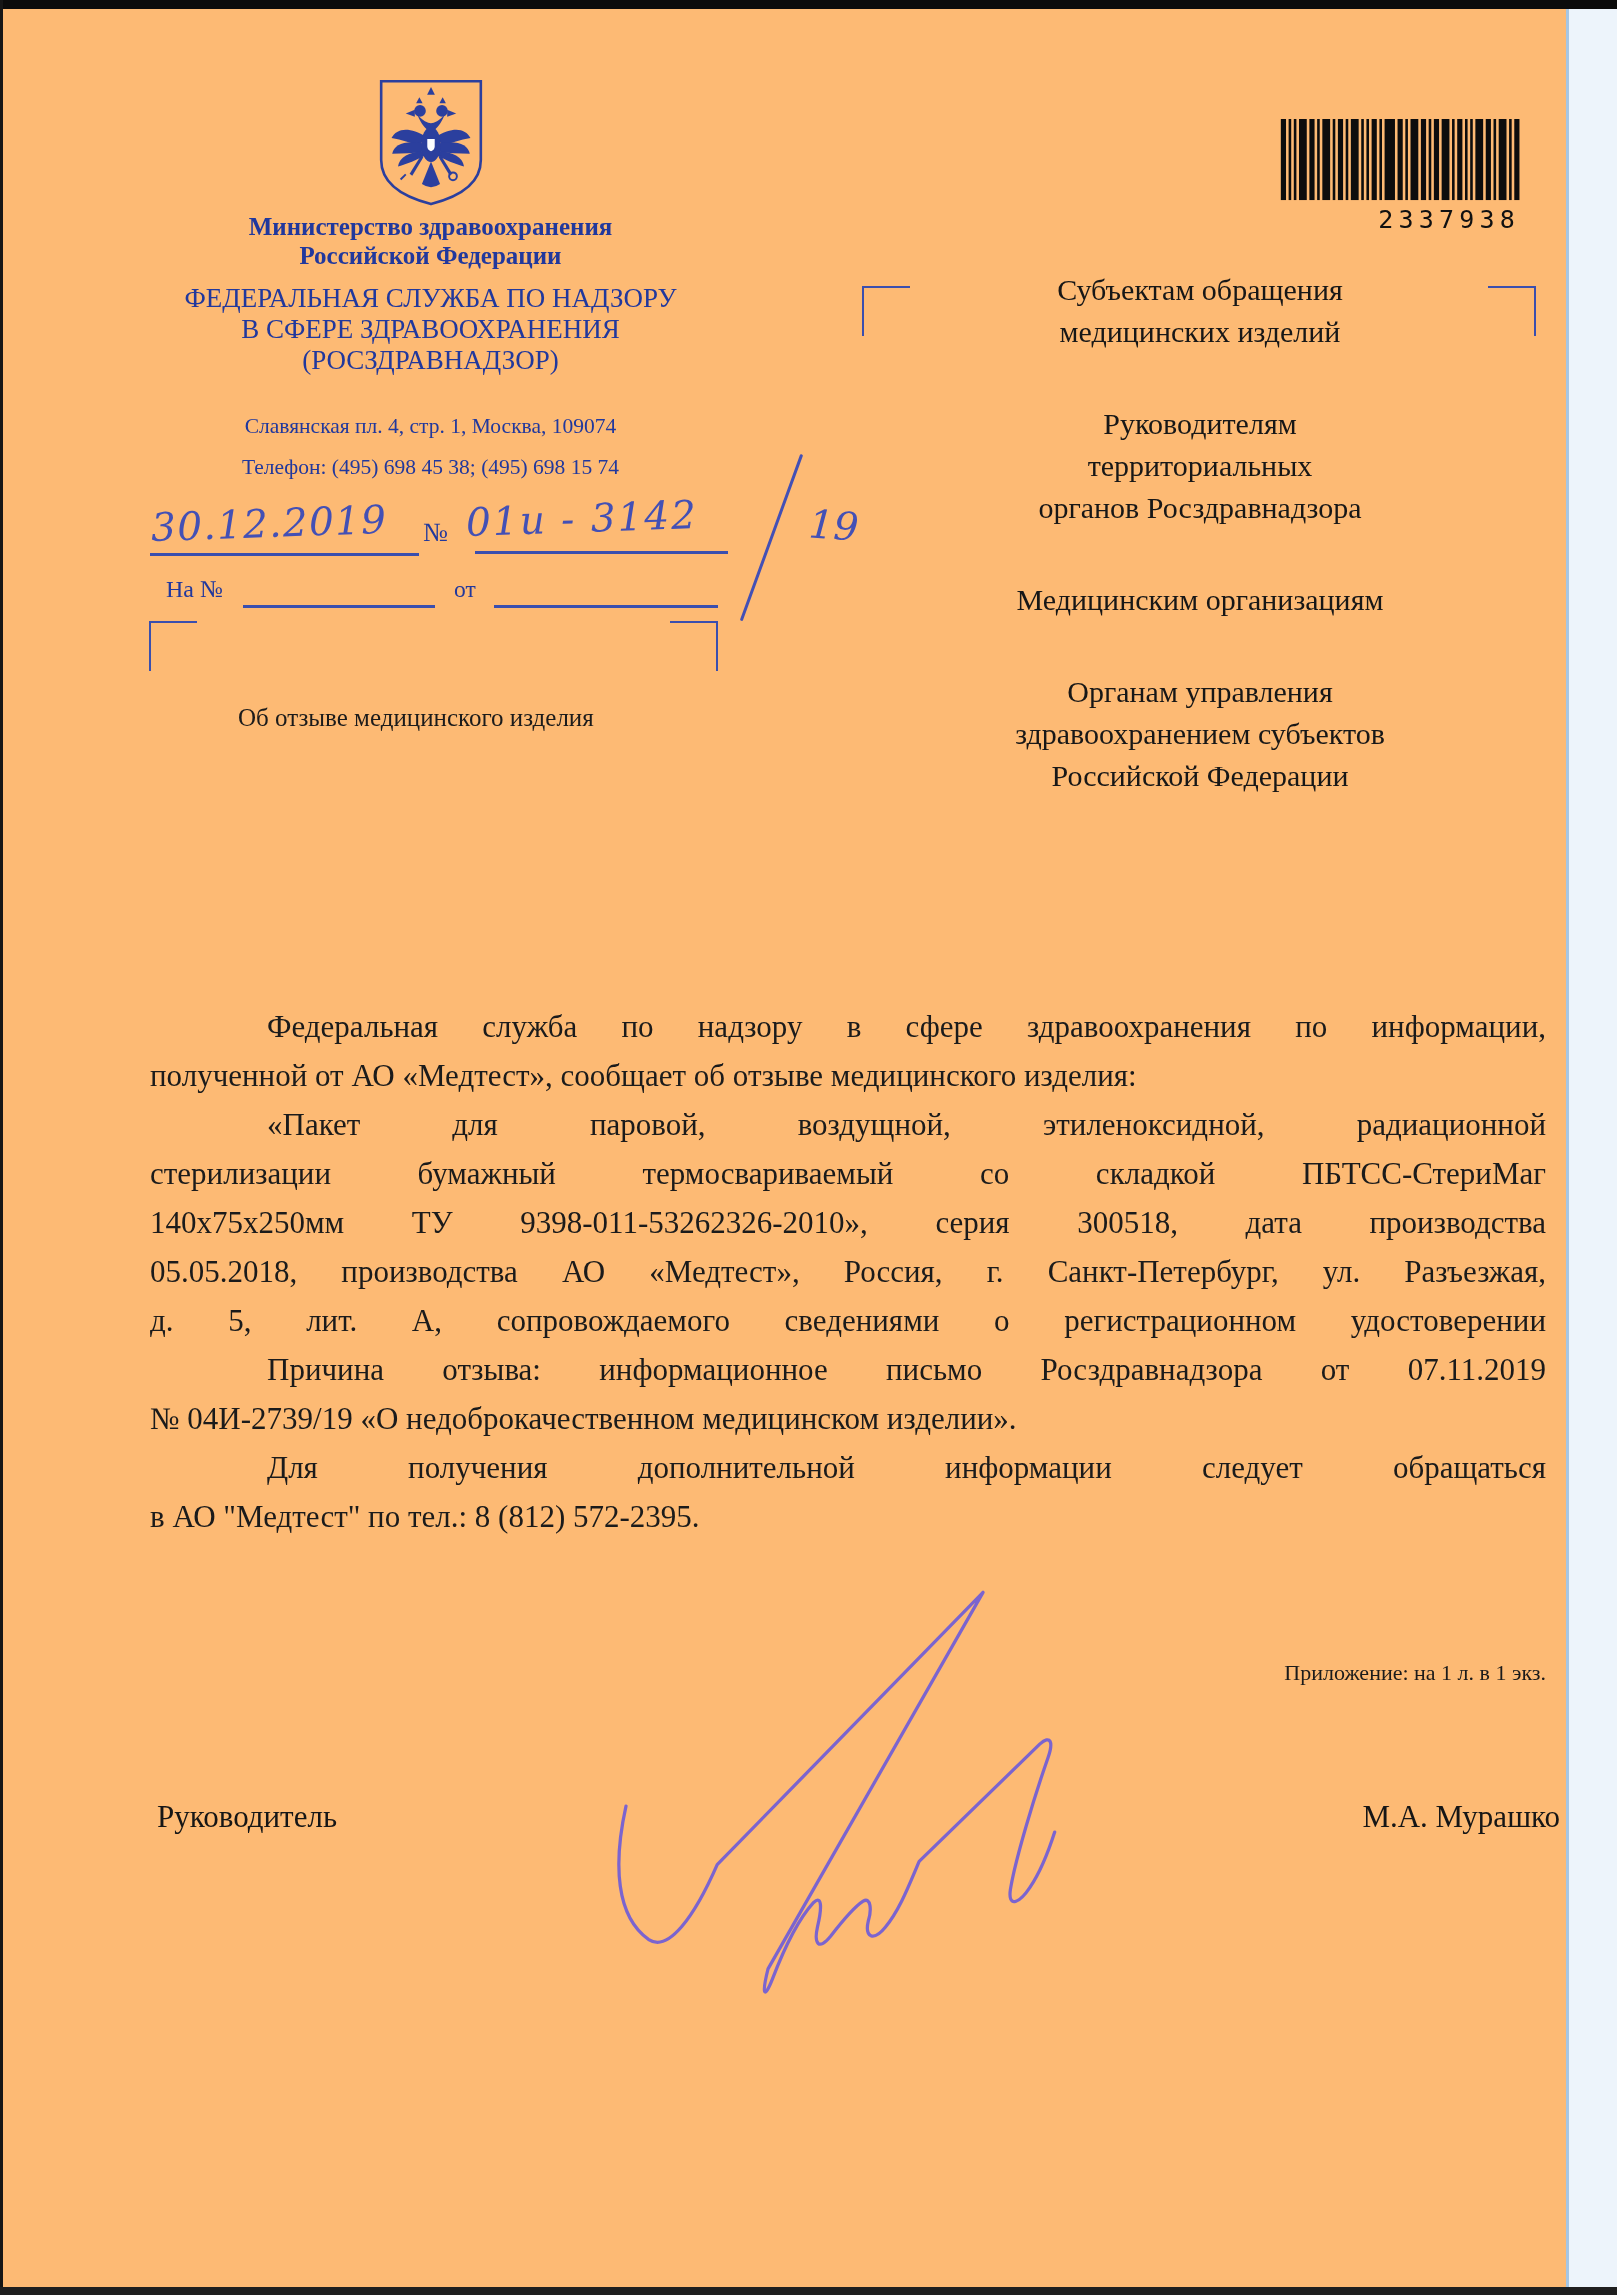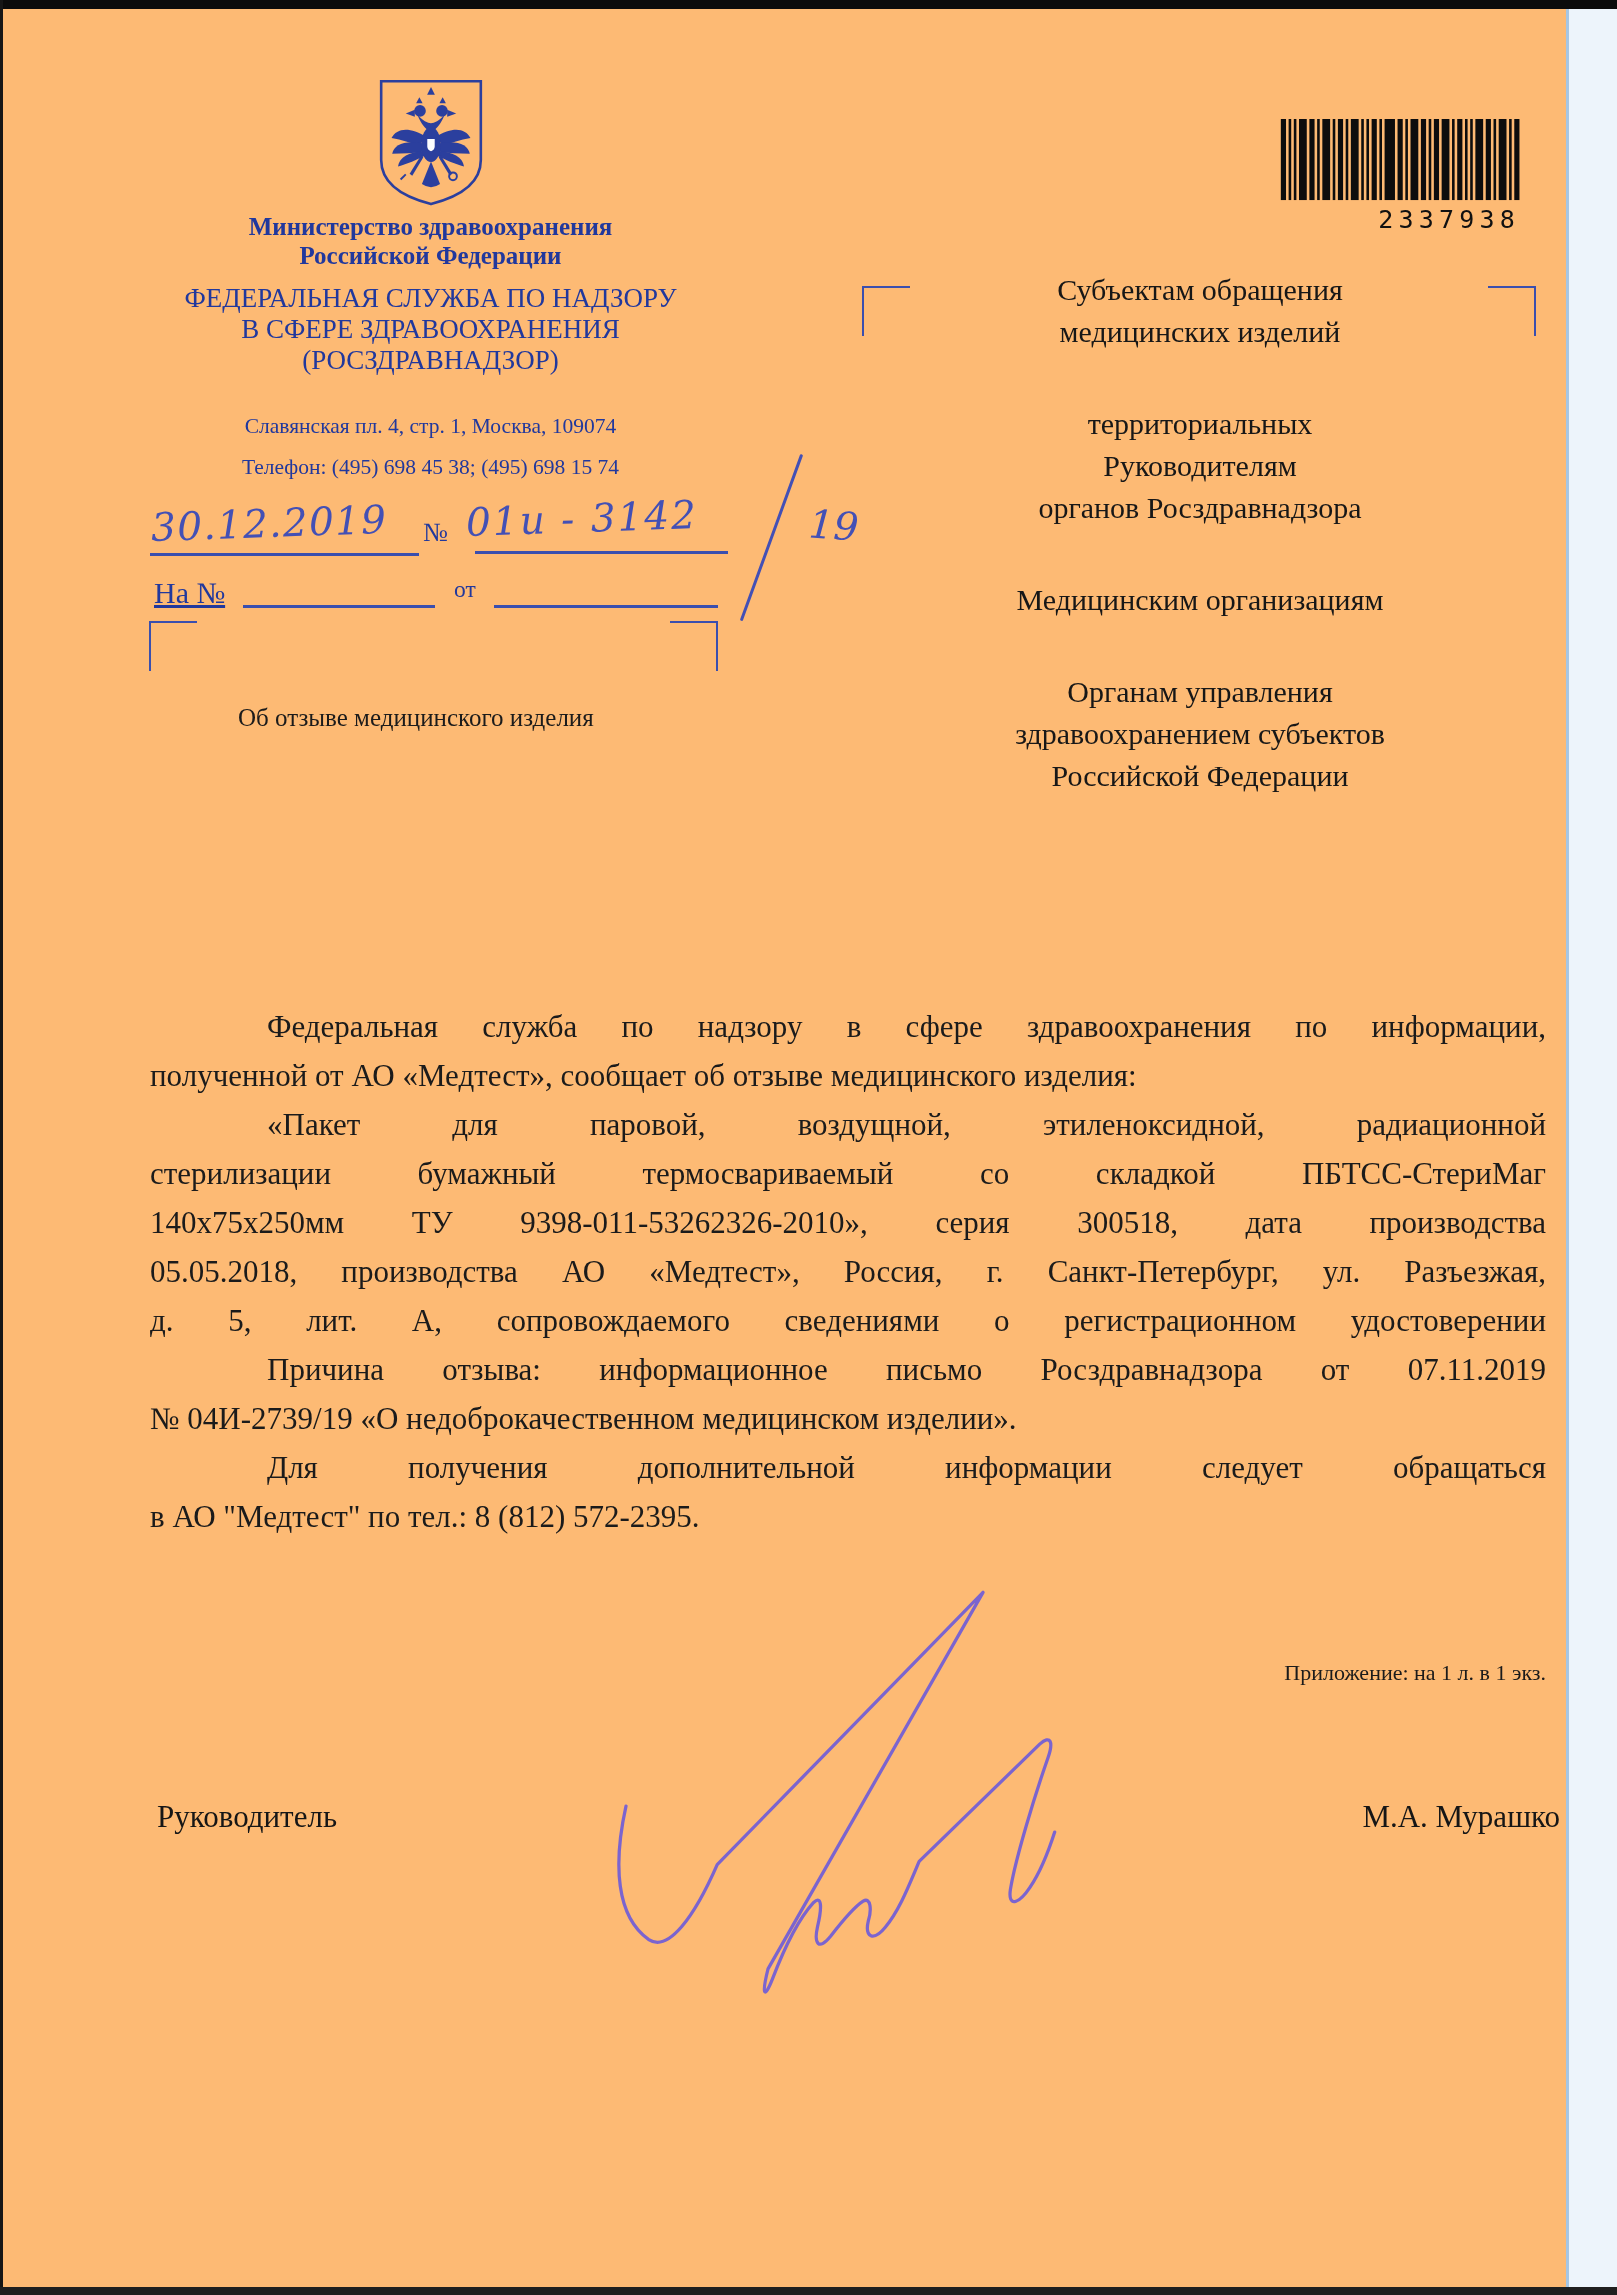--- a/index.html
+++ b/index.html
@@ -28,21 +28,21 @@
   .reg-date{position:absolute;left:151px;top:501px;font-size:39px;letter-spacing:1.3px;transform:rotate(-2deg);}
   .reg-no-label{position:absolute;left:423px;top:518px;font-size:26px;color:#21389d;}
   .reg-number{position:absolute;left:466px;top:496px;font-size:39px;letter-spacing:2px;transform:rotate(-2deg);}
   .reg-slash{position:absolute;left:770px;top:449px;width:2.6px;height:177px;background:#4350b5;transform:rotate(20deg);border-radius:1.3px;}
   .reg-suffix{position:absolute;left:809px;top:503px;font-size:39px;transform:rotate(4deg);}
   .rule{position:absolute;height:2.6px;background:#3a4fae;}
   .rule-date{left:150px;top:553px;width:269px;}
   .rule-number{left:475px;top:551px;width:253px;}
 
   
-  .na-label{position:absolute;left:154px;top:576px;font-size:30px;color:#21389d;text-decoration:underline;}
+  .na-label{position:absolute;left:166px;top:576px;font-size:24px;color:#21389d;}
   .ot-label{position:absolute;left:454px;top:576px;font-size:23.5px;color:#21389d;}
   .rule-na{left:243px;top:605px;width:192px;}
   .rule-ot{left:494px;top:605px;width:224px;}
 
   
   .corner{position:absolute;width:46px;height:48px;}
   .corner.tl{border-top:2.6px solid #3a4fae;border-left:2.6px solid #3a4fae;}
   .corner.tr{border-top:2.6px solid #3a4fae;border-right:2.6px solid #3a4fae;}
 
   
@@ -170,22 +170,22 @@
   <div class="corner tr" style="left:670px;top:621px;"></div>
   <div class="corner tl" style="left:862px;top:286px;"></div>
   <div class="corner tr" style="left:1488px;top:286px;"></div>
 
   <div class="recipients">
       <div class="recipient-group">
         <div class="recipient-line">Субъектам обращения</div>
         <div class="recipient-line">медицинских изделий</div>
       </div>
       <div class="recipient-group">
+        <div class="recipient-line">Руководителям</div>
         <div class="recipient-line">территориальных</div>
-        <div class="recipient-line">Руководителям</div>
         <div class="recipient-line">органов Росздравнадзора</div>
       </div>
       <div class="recipient-group">
         <div class="recipient-line">Медицинским организациям</div>
       </div>
       <div class="recipient-group">
         <div class="recipient-line">Органам управления</div>
         <div class="recipient-line">здравоохранением субъектов</div>
         <div class="recipient-line">Российской Федерации</div>
       </div>

